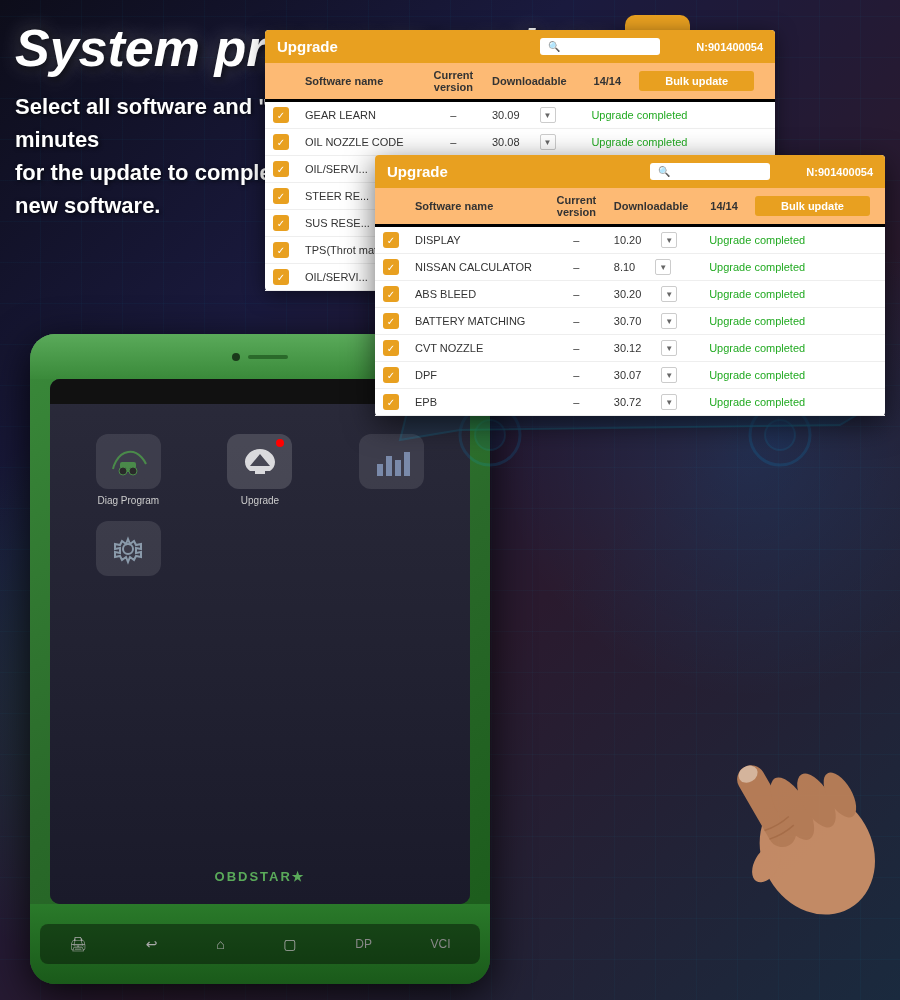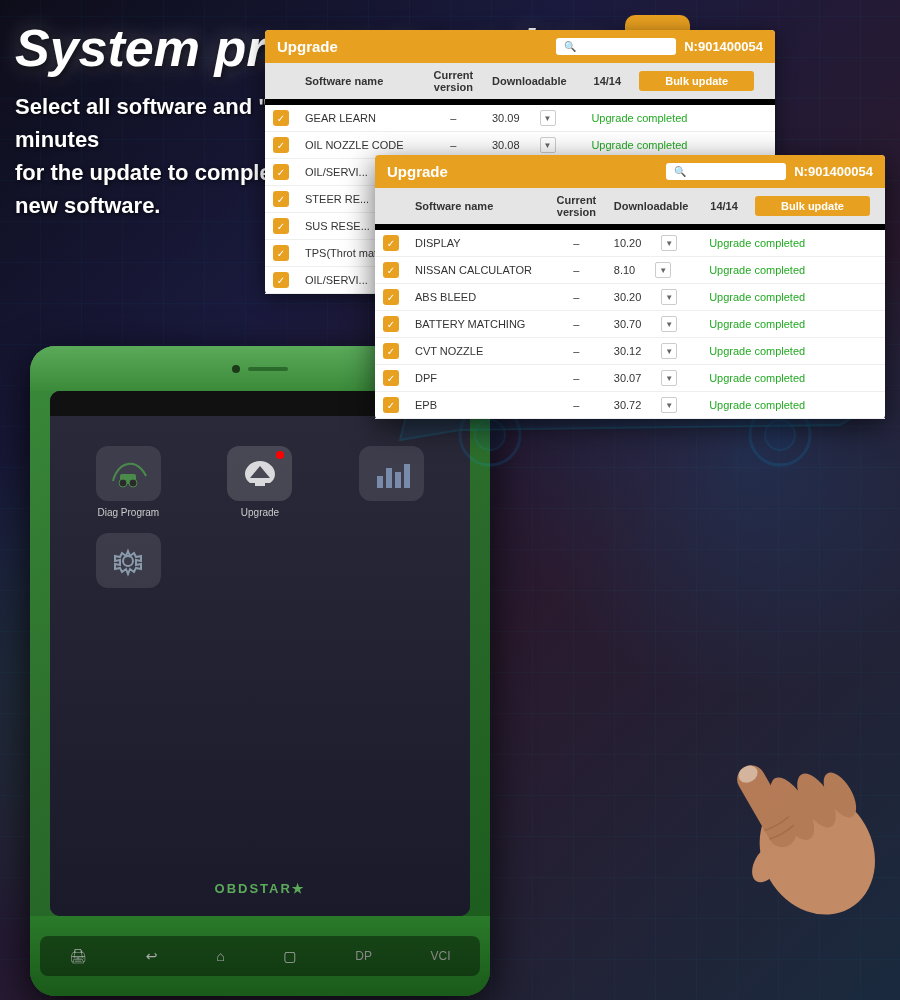--- a/index.html
+++ b/index.html
@@ -94,21 +94,21 @@
       font-weight: bold;
       text-shadow: 1px 1px 4px rgba(0,0,0,0.8);
       line-height: 1.5;
       max-width: 500px;
     }
 
     
     .tablet-device {
       position: absolute;
       left: 30px;
-      bottom: 4px;
+      bottom: 16px;
       width: 460px;
       height: 650px;
     }
 
     .tablet-outer {
       position: absolute;
       inset: 0;
       background: linear-gradient(145deg, #3a8a3a, #2a6a2a, #1a5a1a);
       border-radius: 25px;
       box-shadow: 0 10px 40px rgba(0,0,0,0.8), inset 0 1px 0 rgba(255,255,255,0.2);
@@ -259,39 +259,40 @@
       border-radius: 3px;
       padding: 3px 8px;
       font-size: 11px;
       width: 120px;
       display: flex;
       align-items: center;
       gap: 5px;
     }
 
     .device-id {
-      font-size: 13px;
+      font-size: 11px;
       color: white;
       font-weight: bold;
+      margin-left: 28px;
     }
 
     
     .upgrade-table {
       width: 100%;
       border-collapse: collapse;
       font-size: 11px;
     }
 
     .upgrade-table th {
-      background: #e5e5e5;
+      background: #fdba74;
       padding: 6px 8px;
       text-align: left;
       font-size: 11px;
       color: #333;
-      border-bottom: 6px solid #000000;
+      border-bottom: 3px solid #000000;
     }
 
     .upgrade-table td {
       padding: 5px 8px;
       border-bottom: 1px solid #eee;
       color: #333;
     }
 
     .check-cell {
       width: 30px;

